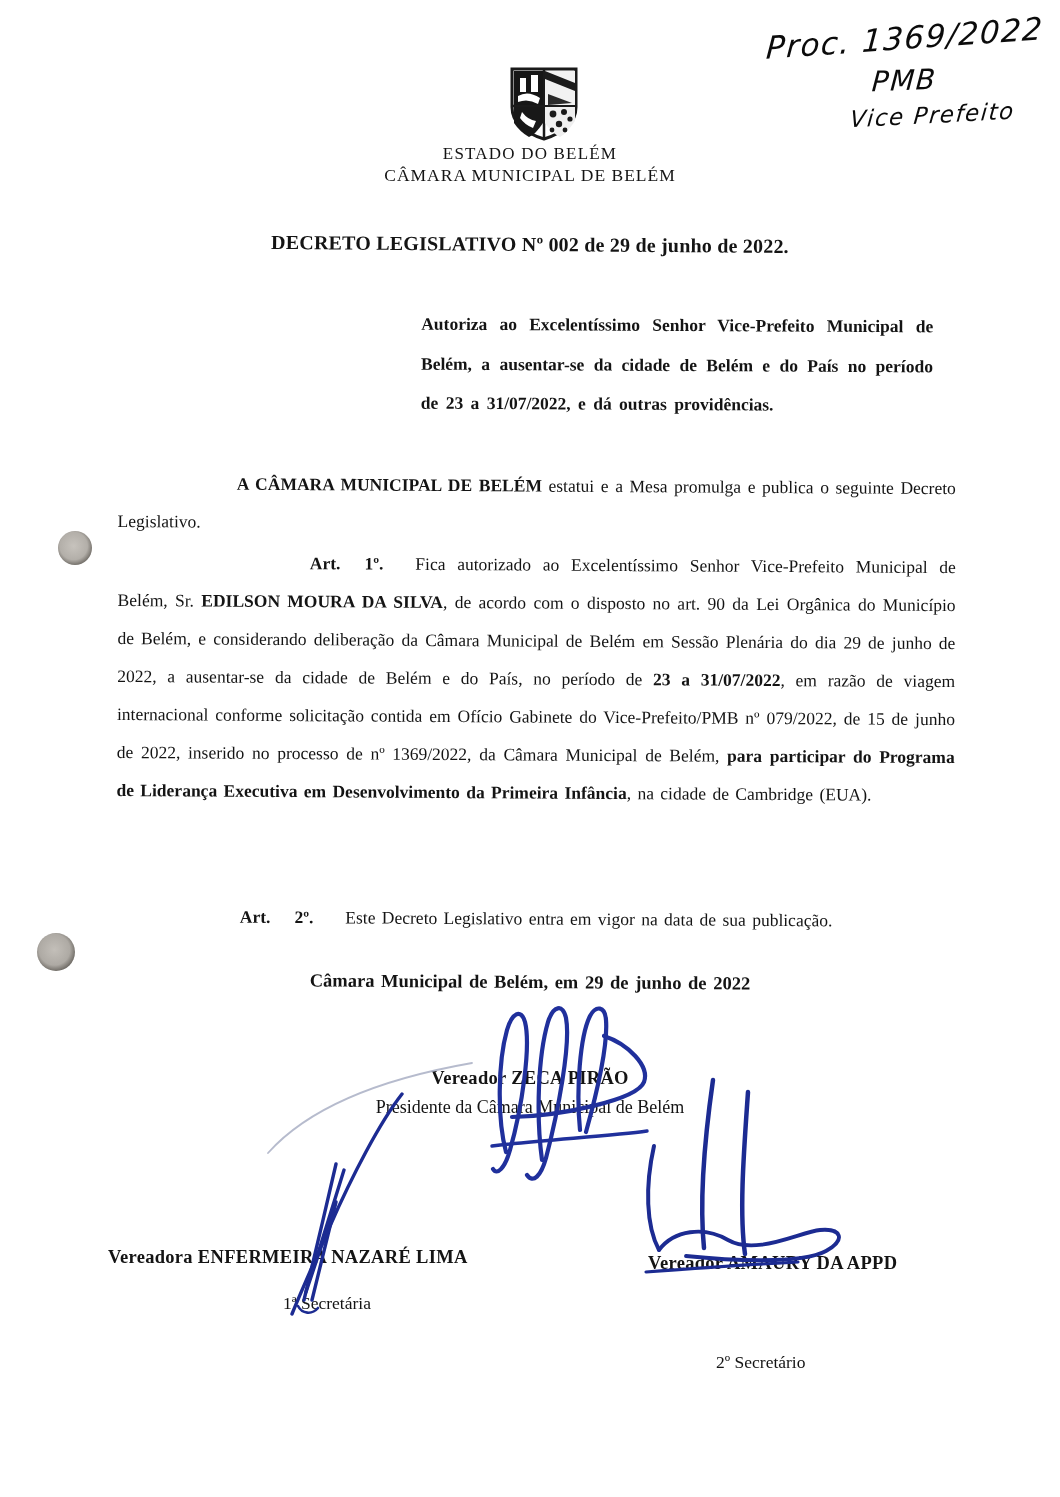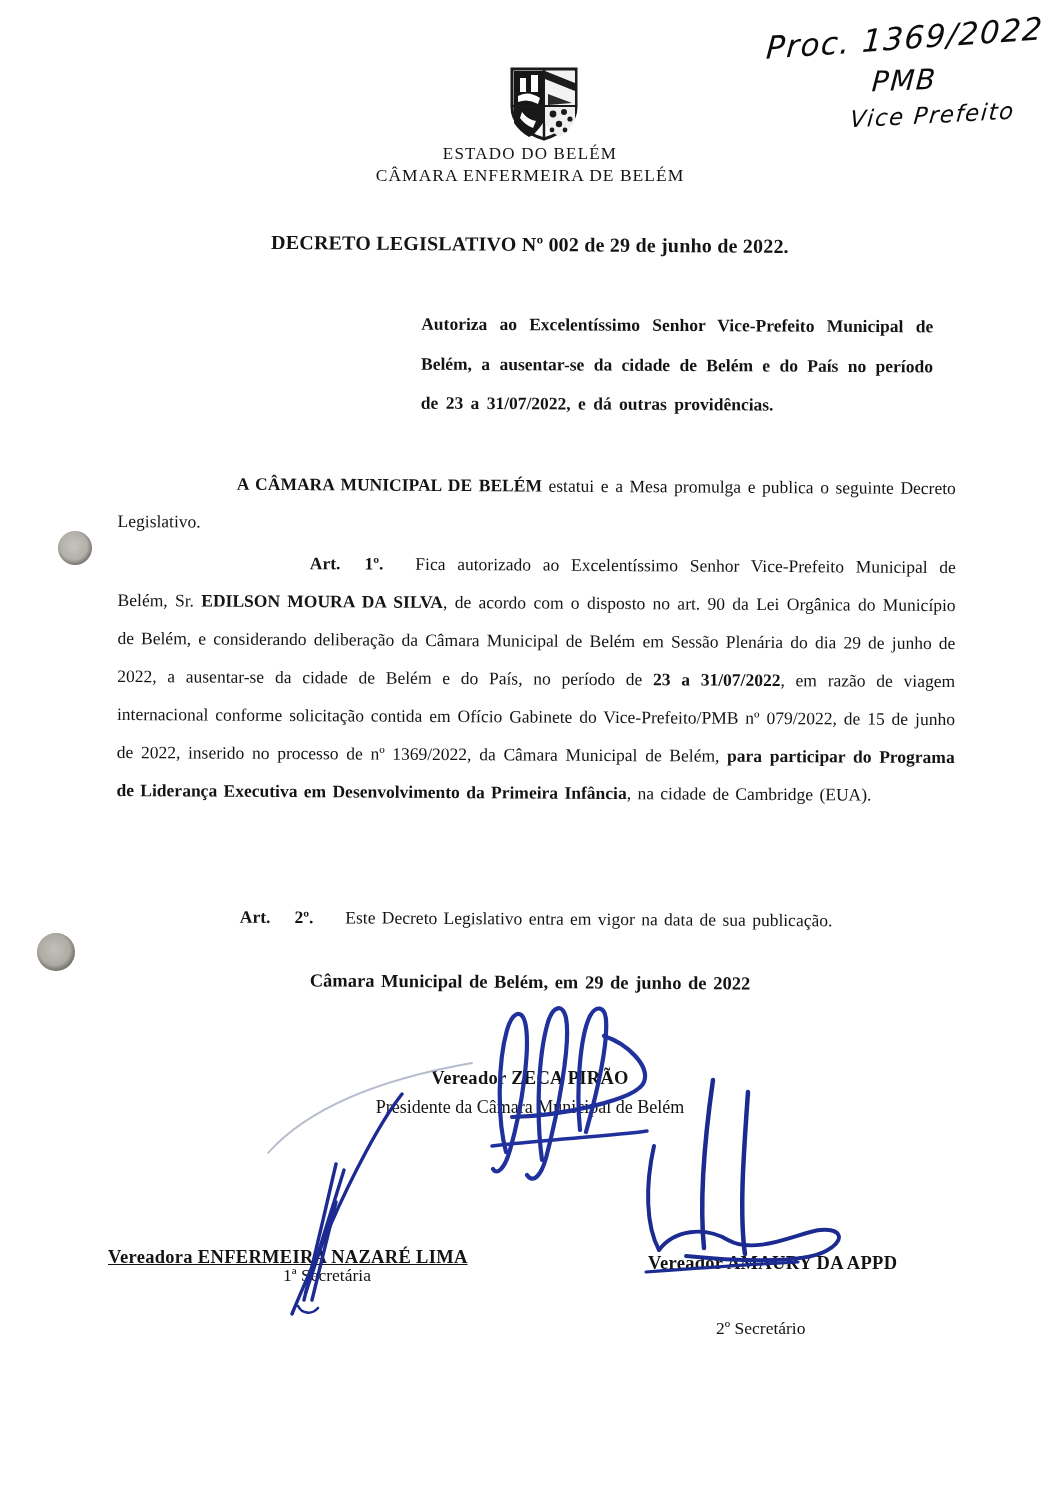--- a/index.html
+++ b/index.html
@@ -42,24 +42,24 @@
   .art2{top:897px;text-indent:122px;}
   .para b{font-weight:bold;}
   .g1{display:inline-block;width:24px;}
   .g2{display:inline-block;width:32px;}
   .dateline{top:972px;font-size:18.5px;font-weight:bold;word-spacing:2px;transform:rotate(.4deg);}
   
   .sig-name{font-weight:bold;font-size:18.5px;letter-spacing:.3px;white-space:nowrap;}
   .sig-role{font-size:17.5px;white-space:nowrap;}
   .pres-name{top:1068px;}
   .pres-role{top:1097px;font-size:18px;}
-  .naz-name{left:108px;top:1247px;text-decoration:underline;}
-  .naz-role{left:283px;top:1265px;}
+  .naz-name{left:108px;top:1247px;}
+  .naz-role{left:283px;top:1293px;}
   .ama-name{left:648px;top:1253px;}
-  .ama-role{left:716px;top:1318px;}
+  .ama-role{left:716px;top:1352px;}
   
   .hole{border-radius:50%;}
   .hole1{left:58px;top:531px;width:34px;height:34px;
     background:radial-gradient(circle at 46% 44%, #c7c3bd 0%, #b3afa9 52%, #5d5953 80%, rgba(74,70,64,0) 95%);}
   .hole2{left:37px;top:933px;width:38px;height:38px;
     background:radial-gradient(circle at 46% 44%, #c3bfb9 0%, #aeaaa4 52%, #59554f 80%, rgba(74,70,64,0) 95%);}
   .ink-overlay{left:0;top:0;pointer-events:none;}
 </style>
 </head>
 <body>
@@ -82,21 +82,21 @@
     <path d="M41,41 h30 v14 q-9,13 -15,16 q-8,-4 -15,-14 z" fill="#efefef"></path>
     <circle cx="49" cy="48" r="3.4" fill="#1a1a1a"></circle>
     <circle cx="60" cy="46" r="3" fill="#1a1a1a"></circle>
     <circle cx="66" cy="53" r="2.6" fill="#1a1a1a"></circle>
     <circle cx="55" cy="58" r="3.2" fill="#1a1a1a"></circle>
     <circle cx="48" cy="64" r="2.4" fill="#1a1a1a"></circle>
     <circle cx="61" cy="64" r="2.4" fill="#1a1a1a"></circle>
   </svg>
 
   <div class="abs center state-line">ESTADO DO BELÉM</div>
-  <div class="abs center chamber-line">CÂMARA ENFERMEIRA DE BELÉM</div>
+  <div class="abs center chamber-line">CÂMARA MUNICIPAL DE BELÉM</div>
 
   <div class="abs hand hand1">Proc. 1369/2022</div>
   <div class="abs hand hand2">PMB</div>
   <div class="abs hand hand3">Vice Prefeito</div>
 
   <div class="abs center title">DECRETO LEGISLATIVO Nº 002 de 29 de junho de 2022.</div>
 
   <div class="abs ementa">Autoriza ao Excelentíssimo Senhor Vice-Prefeito Municipal de Belém, a ausentar-se da cidade de Belém e do País no período de 23 a 31/07/2022, e dá outras providências.</div>
 
   <div class="abs para preamble"><b>A CÂMARA MUNICIPAL DE BELÉM</b><span> estatui e a Mesa promulga e publica o seguinte Decreto Legislativo.</span></div>

